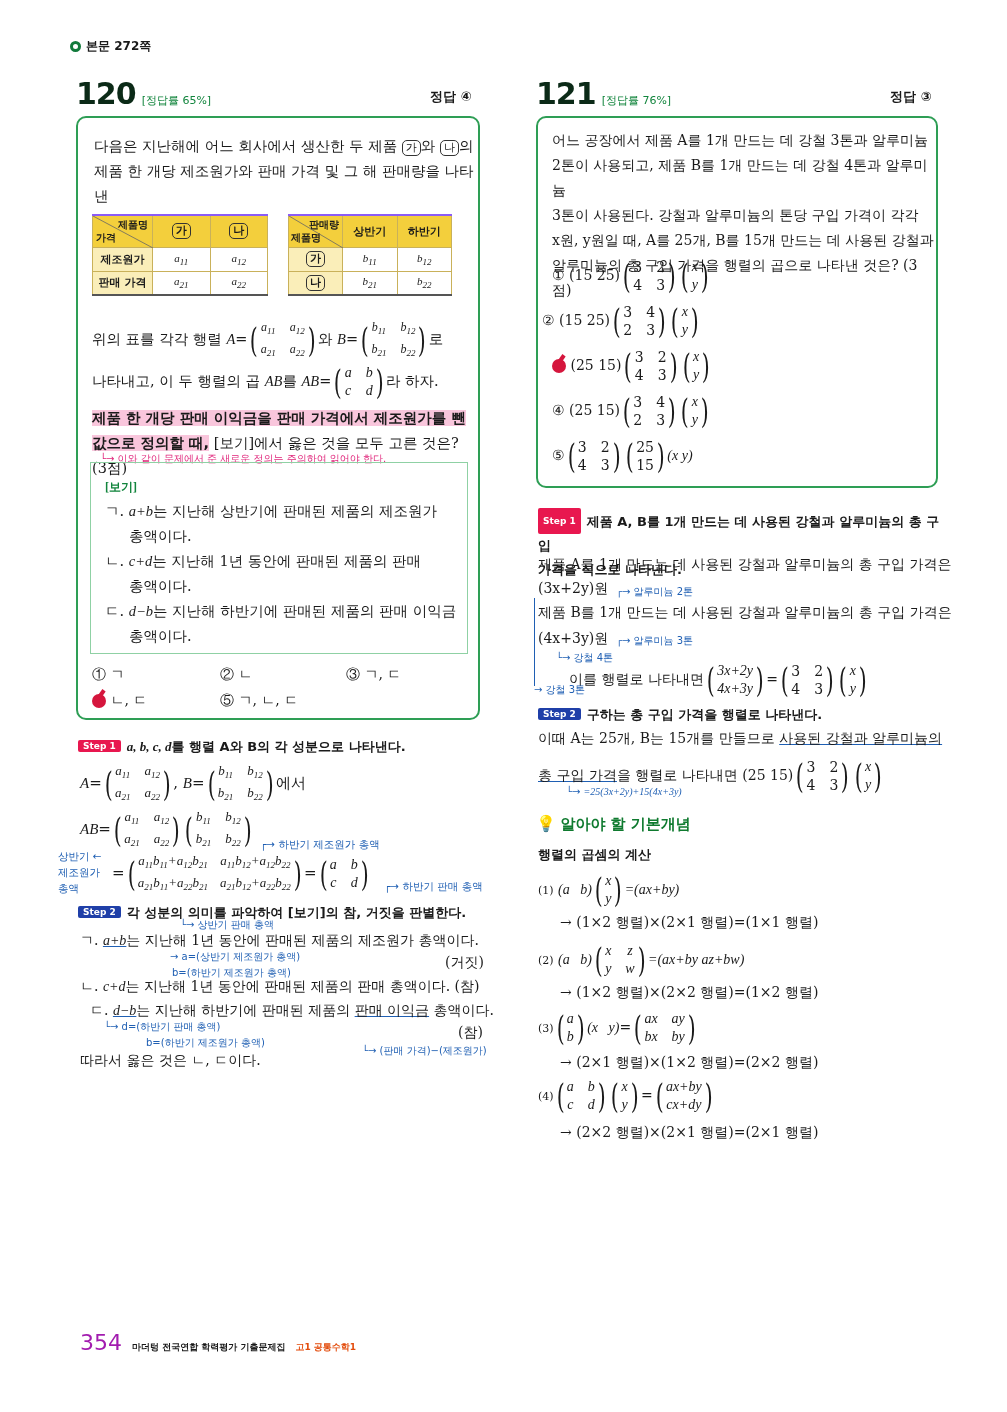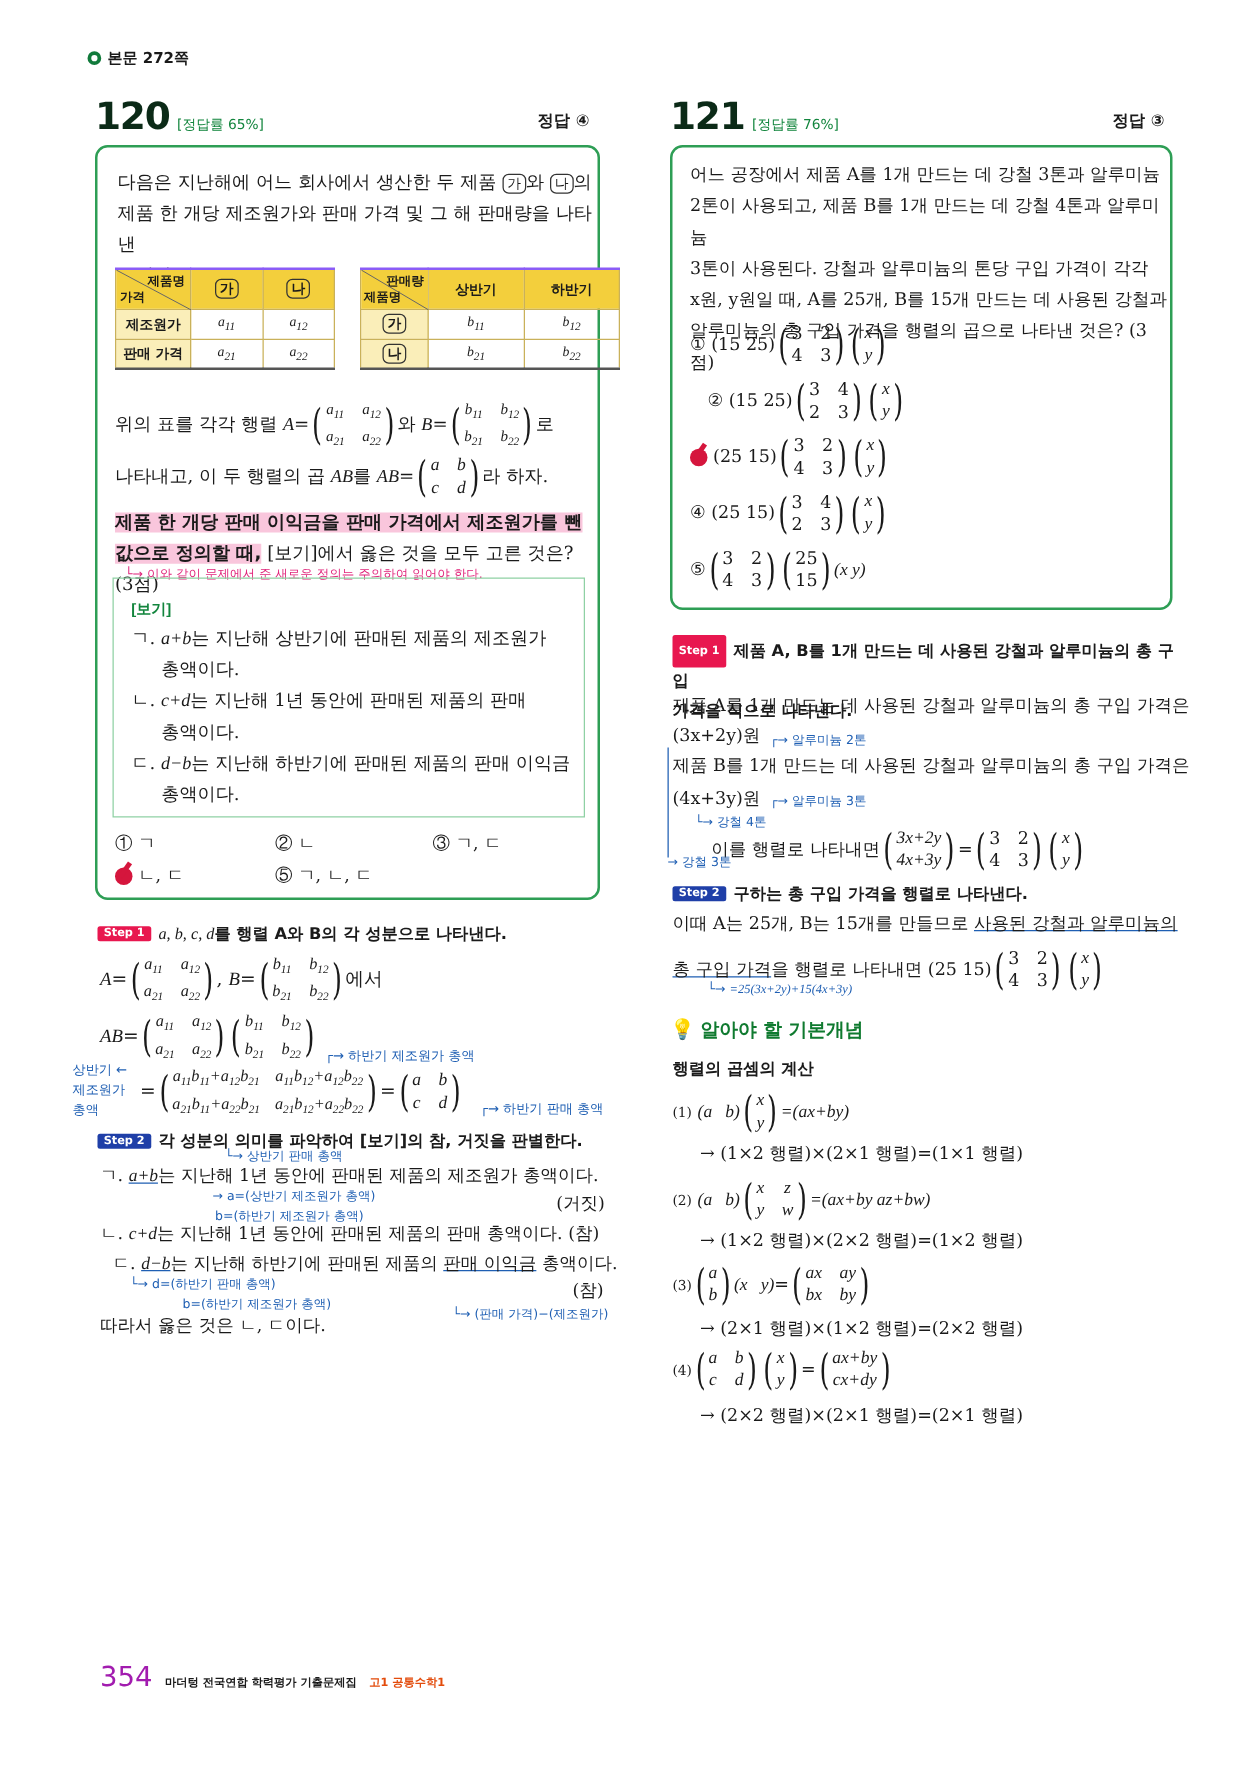--- a/index.html
+++ b/index.html
@@ -28,21 +28,21 @@
 
   .mat { display: inline-flex; align-items: center; vertical-align: middle; }
   .mat .br { font-size: 34px; line-height: 1; font-weight: 200; transform: scaleX(0.6); }
   .mat .cells { display: grid; gap: 0 14px; text-align: center; font-size: 14px; line-height: 18px; }
 
   .hl { background: #f9c6dc; font-weight: bold; font-family: "DejaVu Sans", sans-serif; }
   .note-pink { color: #e0247a; font-family: "DejaVu Sans", sans-serif; font-size: 10px; }
   .note-blue { color: #1f5fb3; font-family: "DejaVu Sans", sans-serif; font-size: 10px; }
 
   .bogi { border: 1.5px solid #8fd1a4; }
-  .bogi-title { color: #12853d; font-family: Liberation Sans, sans-serif; font-weight: bold; font-size: 12px; }
+  .bogi-title { color: #12853d; font-family: Liberation Serif, serif; font-weight: bold; font-size: 12px; }
 
   .step { display: inline-block; color: #fff; font-family: "DejaVu Sans", sans-serif; font-size: 9px; padding: 1px 5px; border-radius: 2px; margin-right: 6px; vertical-align: 2px; }
   .step1 { background: #e8174f; }
   .step2 { background: #1f3fa8; }
   .stephead { font-family: "DejaVu Sans", sans-serif; font-weight: bold; font-size: 13px; }
 
   .choice { font-size: 14px; }
   .check { display: inline-block; width: 14px; height: 14px; background: #d5163d; border-radius: 50%; position: relative; vertical-align: middle; }
   .check::after { content: ""; position: absolute; left: 6px; top: -5px; width: 4px; height: 14px; background: #d5163d; transform: rotate(35deg); }
 
@@ -95,21 +95,21 @@
       <td class="it">a<sub class="sub">12</sub></td>
     </tr>
     <tr>
       <td class="hd">판매 가격</td>
       <td class="it">a<sub class="sub">21</sub></td>
       <td class="it">a<sub class="sub">22</sub></td>
     </tr>
   </tbody>
     </table>
 
-  <table class="abs t" style="left:210px; top:96px; width:208px;">
+  <table class="abs t" style="left:210px; top:96px; width:164px;">
     <tbody>
         <tr>
       <td style="width:54px; position:relative; text-align:left;">
         <div style="position:absolute; right:3px; top:2px; font-size:10px;">판매량</div>
         <div style="position:absolute; left:2px; bottom:2px; font-size:10px;">제품명</div>
         <svg style="position:absolute; left:0; top:0;" width="54" height="32">
               <line x1="0" y1="0" x2="54" y2="32" stroke="#666" stroke-width="0.8"></line>
             </svg>
       </td>
       <td>상반기</td>
@@ -183,21 +183,21 @@
   </div>
 
   <div class="abs choice" style="left:14px; top:548px;"><span>①</span> <span>ㄱ</span></div>
   <div class="abs choice" style="left:142px; top:548px;"><span>②</span> <span>ㄴ</span></div>
   <div class="abs choice" style="left:268px; top:548px;"><span>③</span> <span>ㄱ, ㄷ</span></div>
   <div class="abs choice" style="left:14px; top:574px;"><span class="check"></span> <span>ㄴ, ㄷ</span></div>
   <div class="abs choice" style="left:142px; top:574px;"><span>⑤</span> <span>ㄱ, ㄴ, ㄷ</span></div>
 </div>
 
 <div class="abs stephead" style="left:78px; top:738px;">
-  <span class="step step1">Step 1</span><span class="it" style="font-weight:normal;">a, b, c, d</span><span>를 행렬 A와 B의 각 성분으로 나타낸다.</span>
+  <span class="step step1">Step 1</span><span class="it" style="font-weight:bold;">a, b, c, d</span><span>를 행렬 A와 B의 각 성분으로 나타낸다.</span>
 </div>
 <div class="abs" style="left:80px; top:762px; font-size:15px;">
   <span class="it">A</span>=<span class="mat">
       <span class="br">(</span>
       <span class="cells it" style="grid-template-columns:auto auto; font-size:13px;">
         <span>a<sub class="sub">11</sub></span>
         <span>a<sub class="sub">12</sub></span>
         <span>a<sub class="sub">21</sub></span>
         <span>a<sub class="sub">22</sub></span>
       </span>
@@ -315,21 +315,21 @@
         <span class="br">)</span>
       </span><span class="mat">
         <span class="br">(</span>
         <span class="cells it">
           <span>x</span>
           <span>y</span>
         </span>
         <span class="br">)</span>
       </span>
   </div>
-  <div class="abs" style="left:28px; top:185px; font-size:14px;">
+  <div class="abs" style="left:4px; top:185px; font-size:14px;">
     <span>②</span> <span>(15   25)</span><span class="mat">
         <span class="br">(</span>
         <span class="cells" style="grid-template-columns:auto auto;">
           <span>3</span>
           <span>4</span>
           <span>2</span>
           <span>3</span>
         </span>
         <span class="br">)</span>
       </span><span class="mat">

